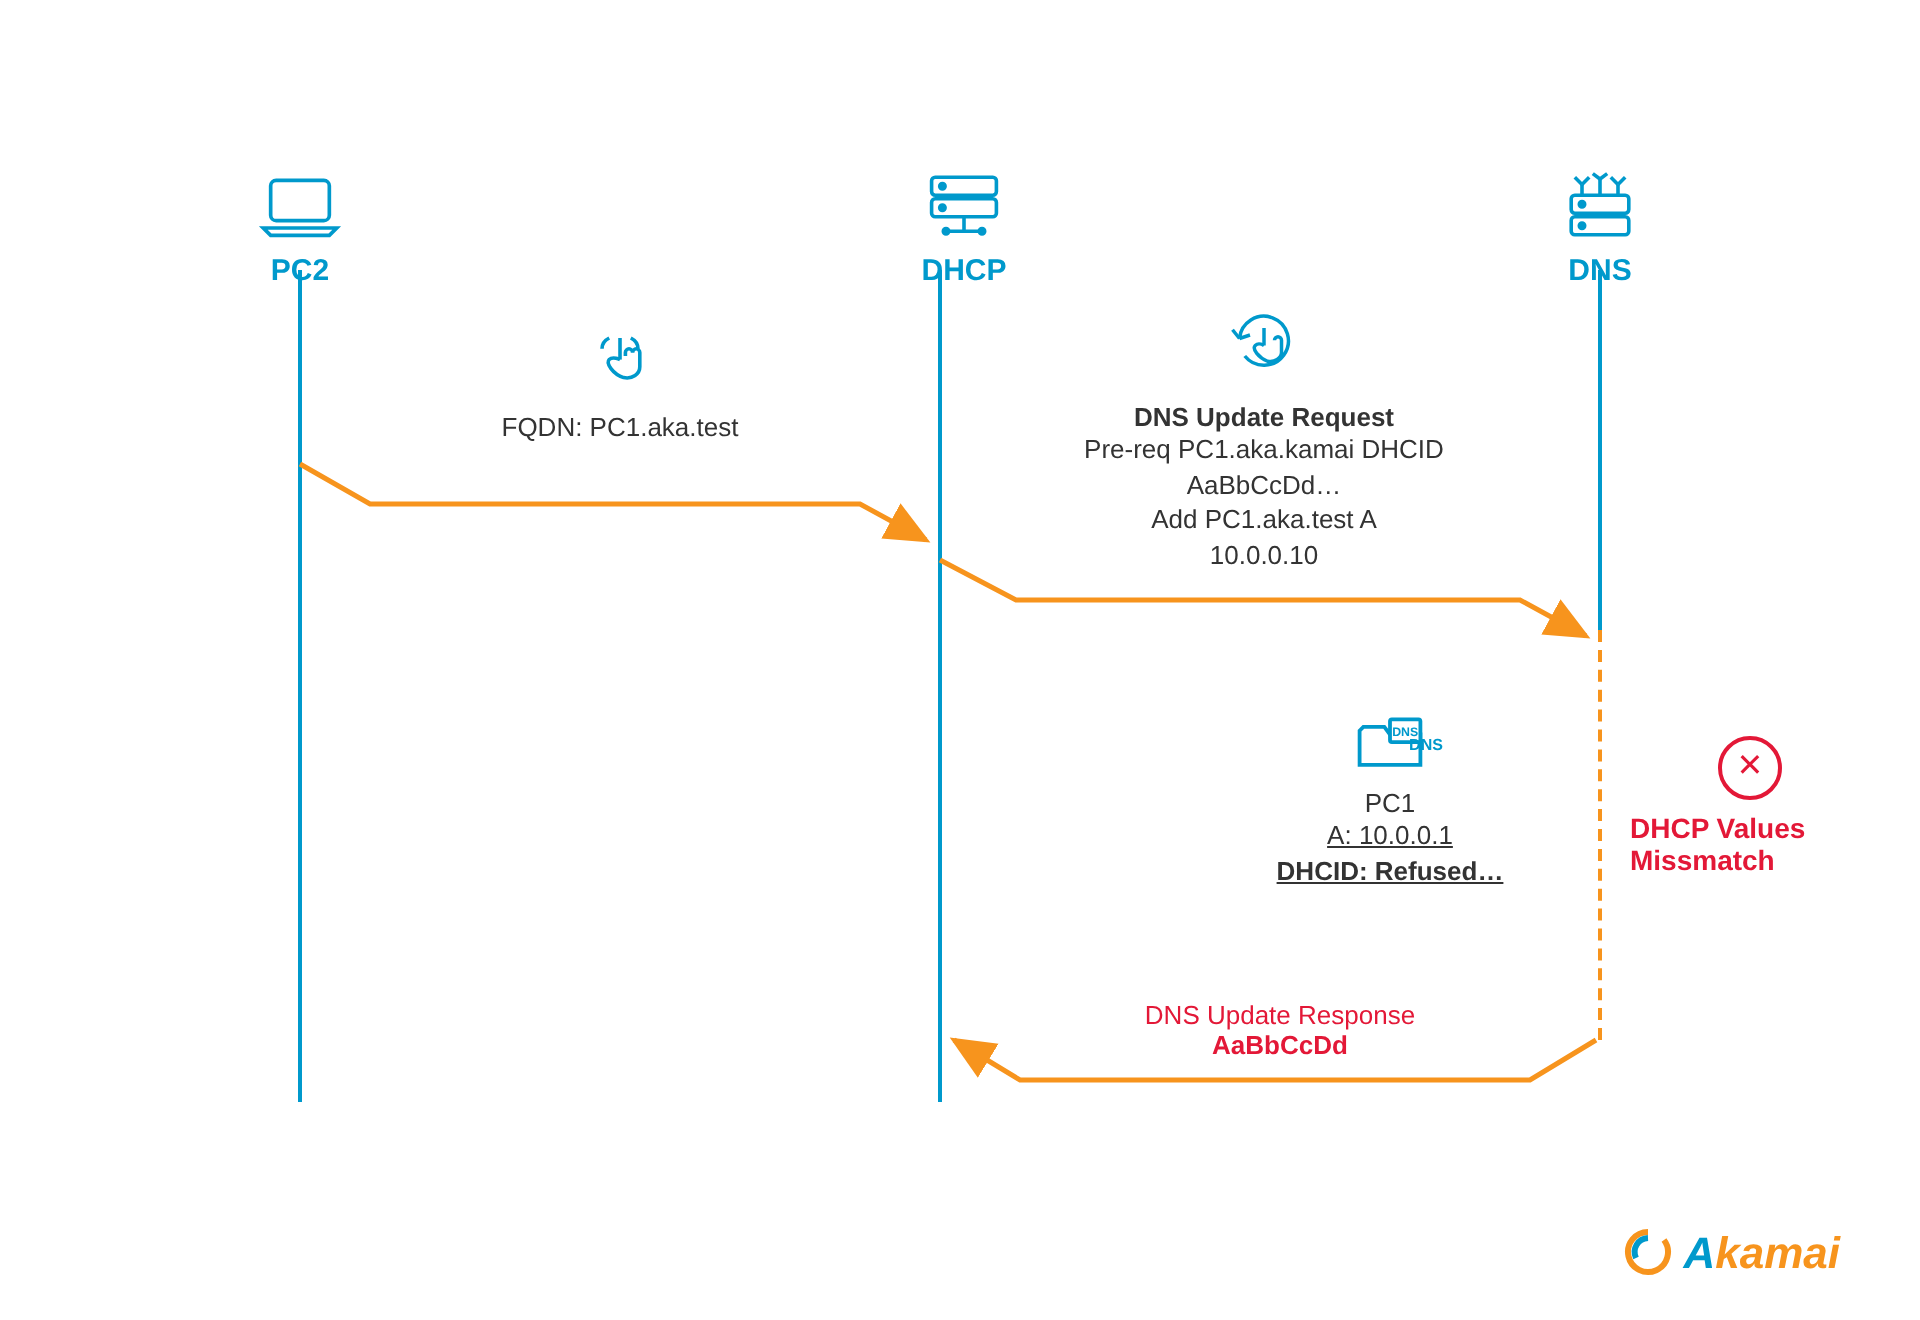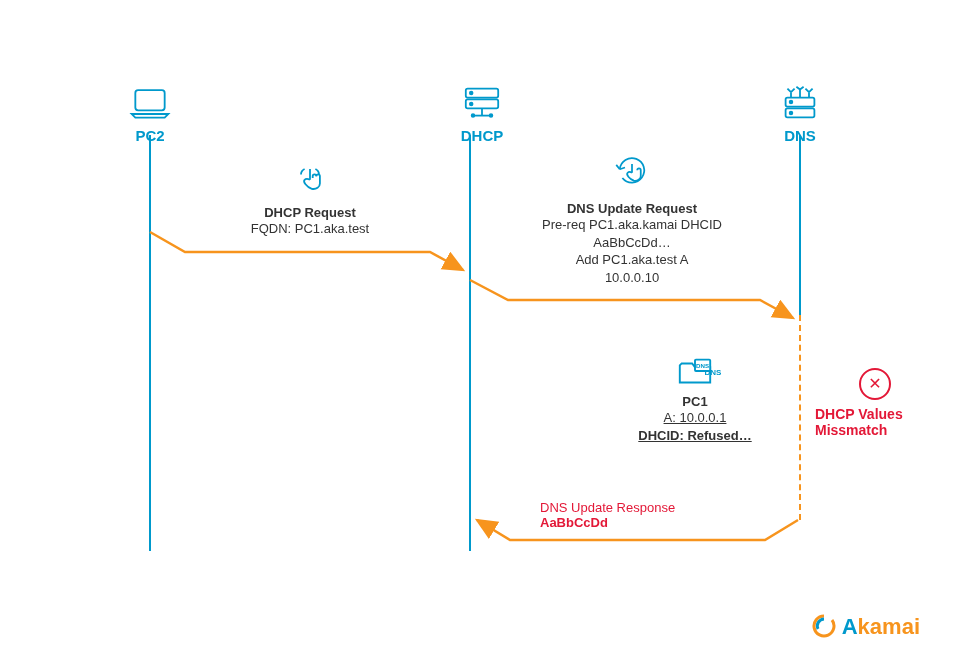--- a/index.html
+++ b/index.html
@@ -63,50 +63,51 @@
     color: var(--akamai-blue);
     display: block;
     margin: 0 auto 6px;
   }
   .click-icon svg { width: 36px; height: 36px; }
   .click-big svg { width: 42px; height: 42px; }
 
   
   .record-box { position: absolute; text-align: center; width: 190px; }
   .record-box .folder-icon { color: var(--akamai-blue); }
-  .record-box .rec-title { font-weight: bold; margin-top: 2px; }
+  .record-box .rec-title { font-weight: normal; margin-top: 2px; }
   .record-box .rec-line { line-height: 1.4; text-decoration: underline; }
   .record-box .rec-strong { font-weight: bold; }
 
   
   .mismatch {
     position: absolute;
     color: var(--error-red);
   }
   .mismatch .circle {
     width: 32px; height: 32px;
     border: 2px solid var(--error-red);
     border-radius: 50%;
     display: flex; align-items: center; justify-content: center;
     margin: 0 auto 6px;
   }
   .mismatch .x { font-size: 16px; line-height: 1; }
   .mismatch .txt { font-weight: bold; font-size: 14px; }
 
   
-  .refused { position: absolute; color: var(--error-red); }
+  .refused { position: absolute; text-align: center; color: var(--error-red); }
   .refused .strong { font-weight: bold; }
   .refused .lbl { color: var(--error-red); }
 
   
   .brand {
     position: absolute;
     right: 40px;
     bottom: 20px;
     font-weight: bold;
+    font-style: italic;
     font-size: 22px;
   }
   .brand .swirl { color: var(--akamai-orange); }
   .brand .a { color: var(--akamai-blue); }
   .brand .rest { color: var(--akamai-orange); }
 </style>
 </head>
 <body>
 
 <div class="canvas">
@@ -175,21 +176,20 @@
   <div class="msg" style="left:200px; top:160px; width:220px;">
     <span class="click-icon">
       <svg viewBox="0 0 40 40" fill="none" stroke="currentColor" stroke-width="2">
         <path d="M20 10 v12"></path>
         <path d="M20 22 c0 0 -4 -2 -6 0 c-2 2 2 8 8 10 c5 1 9 -2 9 -6 v-8 c0 -1 -1 -2 -2 -2 s-2 1 -2 2"></path>
         <path d="M23 20 v-2 c0 -1 1 -2 2 -2 s2 1 2 2"></path>
         <path d="M14 10 c-2 1 -4 3 -4 6"></path>
         <path d="M26 10 c2 1 4 3 4 6"></path>
       </svg>
     </span>
-    <div class="title">DHCP Request</div>
     <div class="line">FQDN: PC1.aka.test</div>
   </div>
 
   <div class="msg" style="left:512px; top:150px; width:240px;">
     <span class="click-icon click-big">
       <svg viewBox="0 0 48 48" fill="none" stroke="currentColor" stroke-width="2">
         <path d="M10 22 a14 14 0 1 1 3 10"></path>
         <path d="M10 22 l-4 -5 M10 22 l6 -2"></path>
         <path d="M24 16 v10"></path>
         <path d="M24 26 c0 0 -3 -2 -5 0 c-2 2 2 7 7 9 c4 1 8 -2 8 -5 v-7 c0 -1 -1 -2 -2 -2 s-2 1 -2 2"></path>

